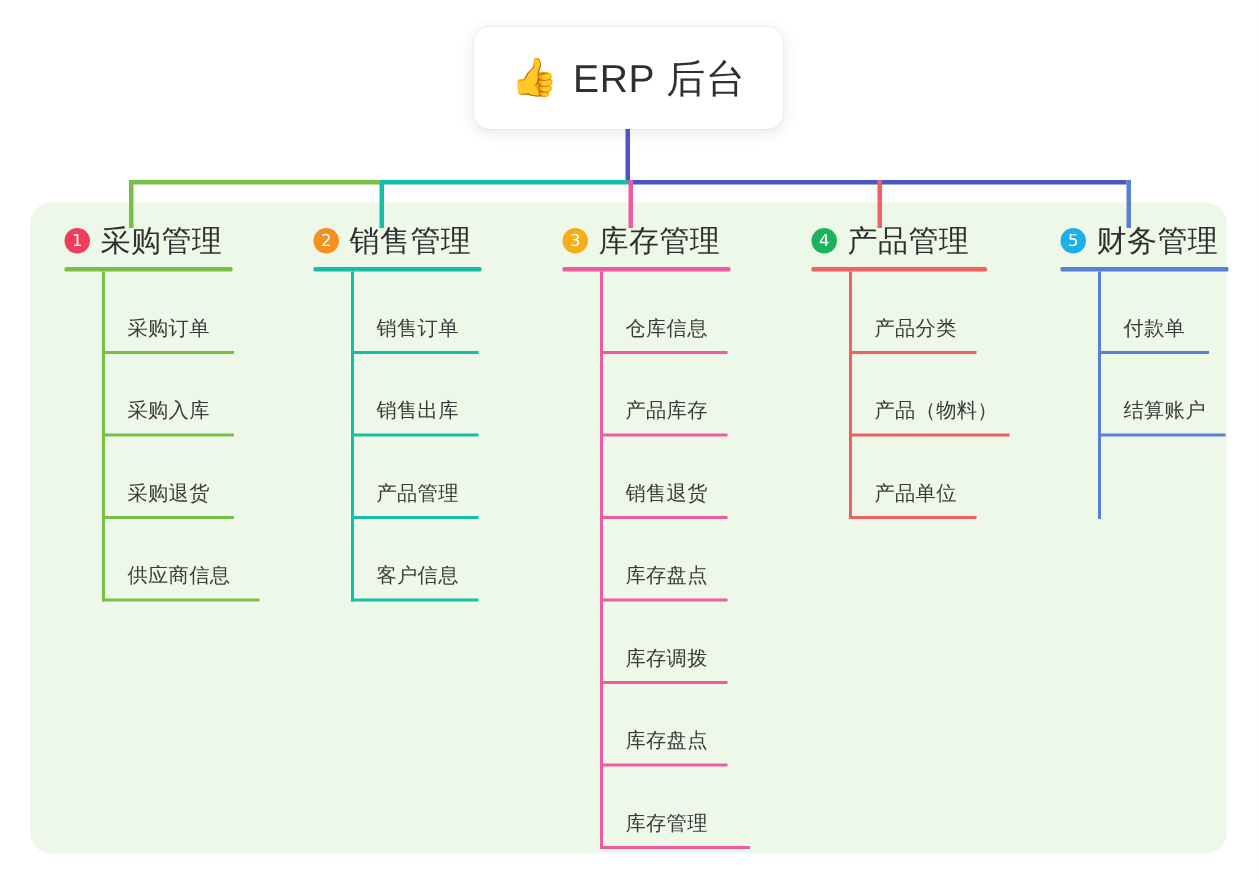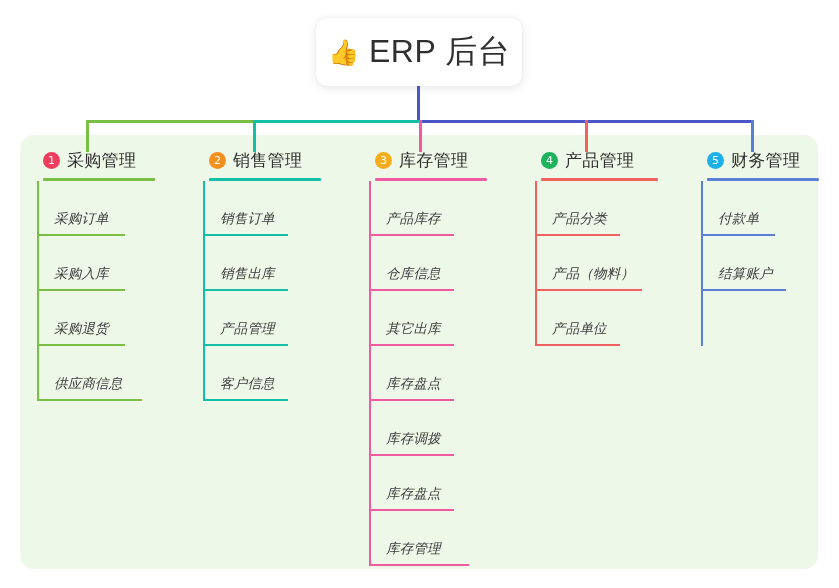--- a/index.html
+++ b/index.html
@@ -32,21 +32,21 @@
     justify-content: center;
     gap: 10px;
     box-sizing: border-box;
   }
   #root-node .thumb {
     font-size: 25px;
     line-height: 1;
     display: inline-block;
   }
   #root-node .root-title {
-    font-size: 32px;
+    font-size: 26px;
     color: #2f2f2f;
     letter-spacing: 0.5px;
     white-space: nowrap;
     text-align: right;
   }
 
   
   .conn {
     position: absolute;
   }
@@ -82,38 +82,37 @@
     height: 17px;
     border-radius: 50%;
     color: #ffffff;
     font-size: 11px;
     line-height: 17px;
     text-align: center;
     font-family: "DejaVu Sans", sans-serif;
     flex: 0 0 auto;
   }
   .branch-title {
-    font-size: 17px;
+    font-size: 20px;
     color: #2f2f2f;
     white-space: nowrap;
     letter-spacing: 0.3px;
   }
   .branch-underline {
     margin-top: 6px;
     margin-left: 9px;
     height: 3px;
     border-radius: 1px;
   }
 
   
   .leaf-list {
     position: relative;
-    margin-left: 3px;
+    margin-left: 34px;
     padding-top: 0px;
-    font-style: italic;
   }
   .leaf-spine {
     position: absolute;
     left: 0;
     top: 0;
     width: 2px;
   }
   .leaf {
     position: relative;
     height: 55px;
@@ -213,29 +212,29 @@
     </div>
     <div class="branch" style="left: 366px;">
       <div class="branch-header">
         <span class="badge" style="background: rgb(246, 173, 28);">3</span>
         <span class="branch-title">库存管理</span>
       </div>
       <div class="branch-underline" style="width: 112px; background: rgb(239, 90, 160);"></div>
       <div class="leaf-list">
         <div class="leaf-spine" style="height: 385px; background: rgb(239, 90, 160);"></div>
         <div class="leaf">
+          <span class="leaf-text">仓库信息</span>
+          <div class="leaf-underline" style="width: 85px; background: rgb(239, 90, 160);"></div>
+        </div>
+        <div class="leaf">
           <span class="leaf-text">产品库存</span>
           <div class="leaf-underline" style="width: 85px; background: rgb(239, 90, 160);"></div>
         </div>
         <div class="leaf">
-          <span class="leaf-text">仓库信息</span>
-          <div class="leaf-underline" style="width: 85px; background: rgb(239, 90, 160);"></div>
-        </div>
-        <div class="leaf">
-          <span class="leaf-text">其它出库</span>
+          <span class="leaf-text">销售退货</span>
           <div class="leaf-underline" style="width: 85px; background: rgb(239, 90, 160);"></div>
         </div>
         <div class="leaf">
           <span class="leaf-text">库存盘点</span>
           <div class="leaf-underline" style="width: 85px; background: rgb(239, 90, 160);"></div>
         </div>
         <div class="leaf">
           <span class="leaf-text">库存调拨</span>
           <div class="leaf-underline" style="width: 85px; background: rgb(239, 90, 160);"></div>
         </div>

